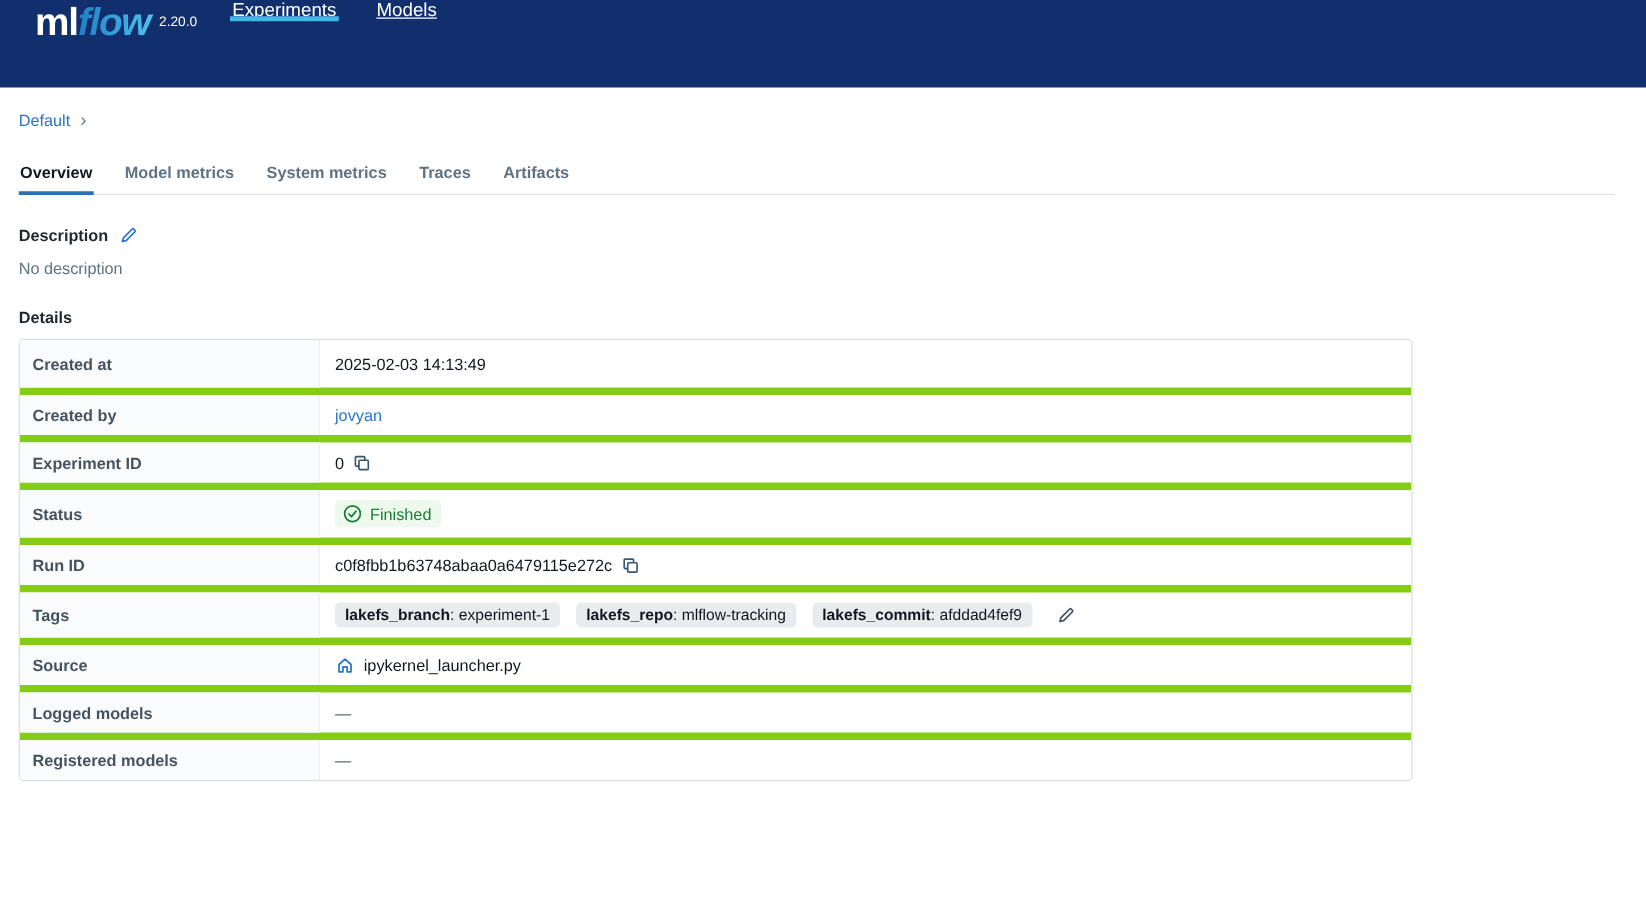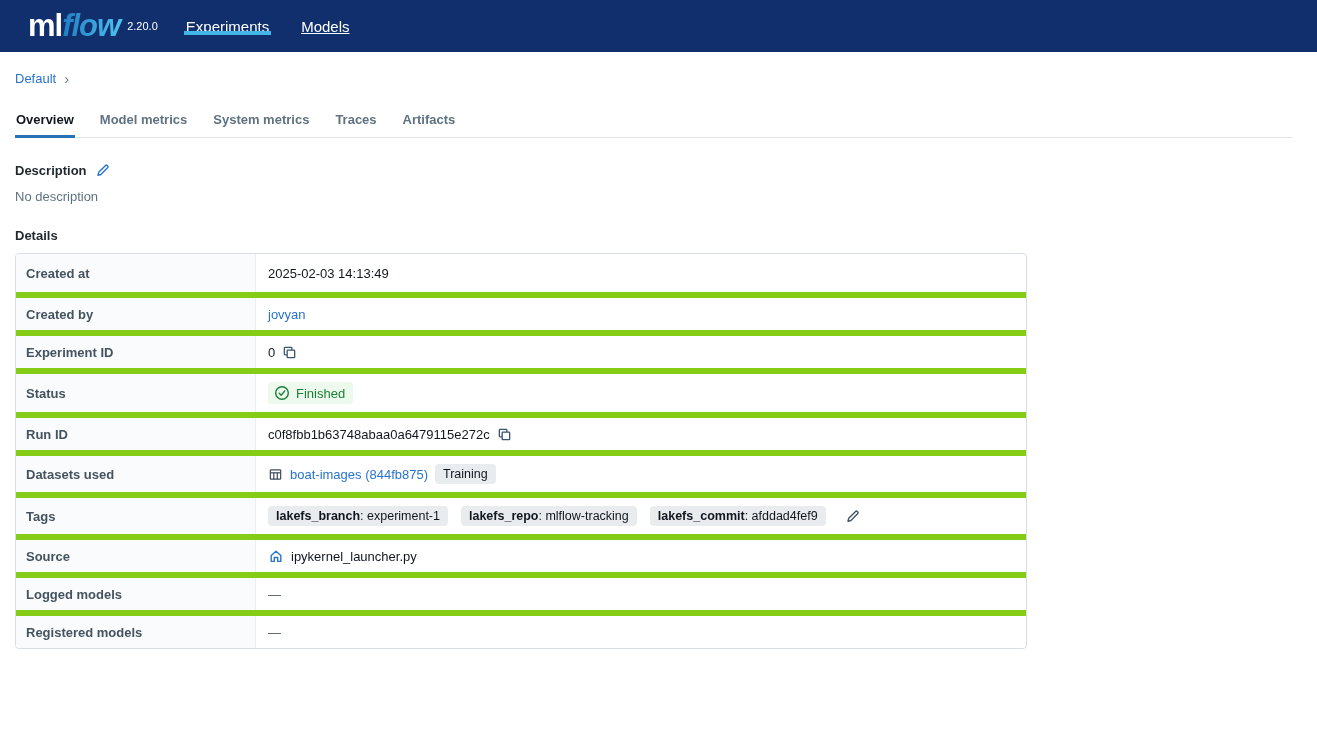--- a/index.html
+++ b/index.html
@@ -6,22 +6,22 @@
   html, body { margin: 0; padding: 0; }
   body {
     width: 1317px; height: 734px; overflow: hidden;
     background: #ffffff; color: #11171f;
     font-family: "Liberation Sans", sans-serif;
     font-size: 13px;
   }
 
   
   .navbar {
-    height: 52px; background: #112f6d;
-    display: flex; align-items: center;
+    height: 70px; background: #112f6d;
+    display: flex; align-items: flex-start;
     padding: 0 24px 0 28px;
   }
   .logo { display: flex; align-items: center; cursor: pointer; }
   .logo-ml {
     color: #ffffff; font-weight: 800; font-size: 31px; letter-spacing: -1px;
   }
   .logo-flow {
     font-style: italic; font-weight: 700; font-size: 31px; letter-spacing: -1px;
     background: linear-gradient(90deg, #1f7ec3, #4fc4f0);
     -webkit-background-clip: text; background-clip: text; color: transparent;
@@ -74,21 +74,21 @@
   }
   .muted-text { color: #5f7281; margin-top: 11px; }
 
   .icon-btn {
     background: none; border: none; padding: 0; margin: 0; cursor: pointer;
     display: inline-flex; align-items: center; line-height: 0;
   }
 
   
   .details-table {
-    margin-top: 10px; width: 1012px;
+    margin-top: 10px; width: 1115px;
     border: 1px solid #d9dee6; border-radius: 4px;
     overflow: hidden;
   }
   .trow { display: flex; min-height: 38px; border-top: 6px solid #84cc16; }
   .trow:first-child { border-top: none; }
   .tlabel {
     width: 240px; flex: none; background: #fafbfc;
     border-right: 1px solid #eceff3;
     display: flex; align-items: center;
     padding: 8px 8px 8px 10px;
@@ -224,35 +224,20 @@
             <svg width="15" height="15" viewBox="0 0 16 16" fill="none" stroke="#3a5570" stroke-width="1.4">
               <path d="M10.5 5.5 V3.3 a.8.8 0 0 0-.8-.8 H3.3 a.8.8 0 0 0-.8.8 v6.4 a.8.8 0 0 0 .8.8 h2.2"></path>
               <rect x="5.5" y="5.5" width="8" height="8" rx="0.8" fill="#ffffff"></rect>
             </svg>
           </span>
         </button>
       </div>
     </div>
 
 
-    <div class="trow">
-      <div class="tlabel">Datasets used</div>
-      <div class="tvalue">
-        <span>
-          <svg width="15" height="15" viewBox="0 0 16 16" fill="none" stroke="#404e5c" stroke-width="1.3">
-            <rect x="2.5" y="3" width="11" height="10" rx="0.8"></rect>
-            <line x1="2.5" y1="6.2" x2="13.5" y2="6.2"></line>
-            <line x1="6.2" y1="6.2" x2="6.2" y2="13"></line>
-            <line x1="9.9" y1="6.2" x2="9.9" y2="13"></line>
-          </svg>
-        </span>
-        <a>boat-images (844fb875)</a>
-        <span class="pill">Training</span>
-      </div>
-    </div>
 
     <div class="trow">
       <div class="tlabel">Tags</div>
       <div class="tvalue">
         <span class="pill"><b>lakefs_branch</b><span>: </span><span>experiment-1</span></span>
         <span class="pill"><b>lakefs_repo</b><span>: </span><span>mlflow-tracking</span></span>
         <span class="pill"><b>lakefs_commit</b><span>: </span><span>afddad4fef9</span></span>
         <button class="icon-btn tags-edit">
           <span>
             <svg width="16" height="16" viewBox="0 0 16 16" fill="none" stroke="#44535f" stroke-width="1.4" stroke-linejoin="round">

